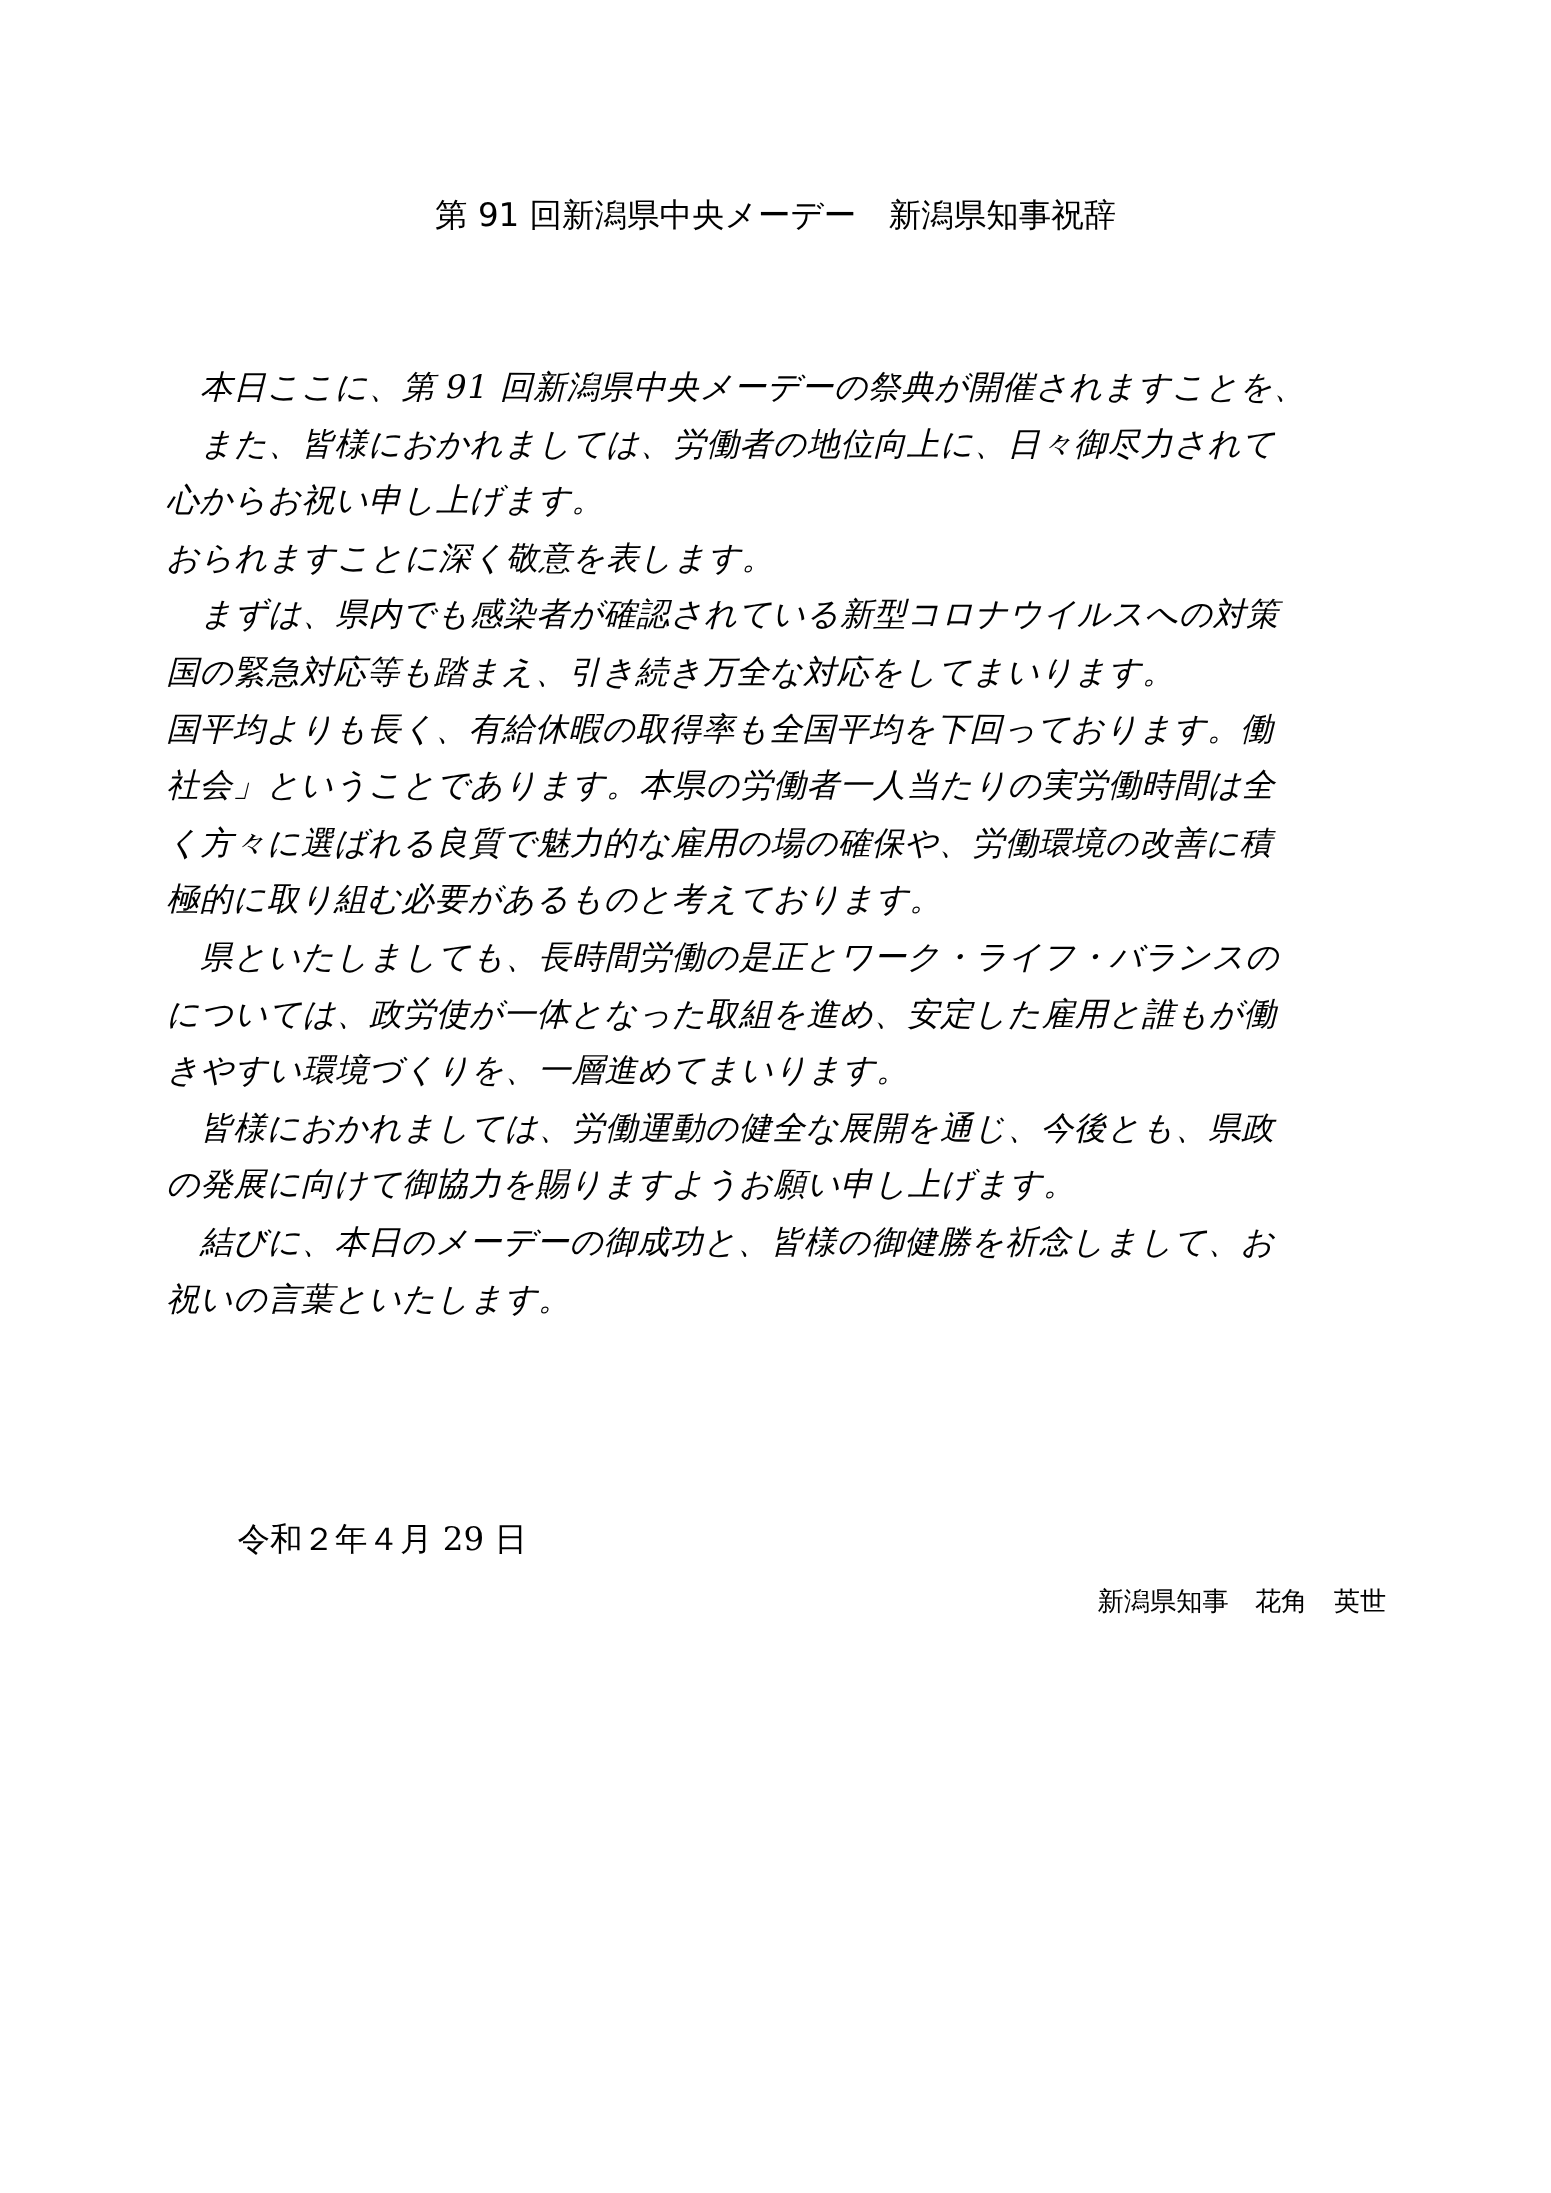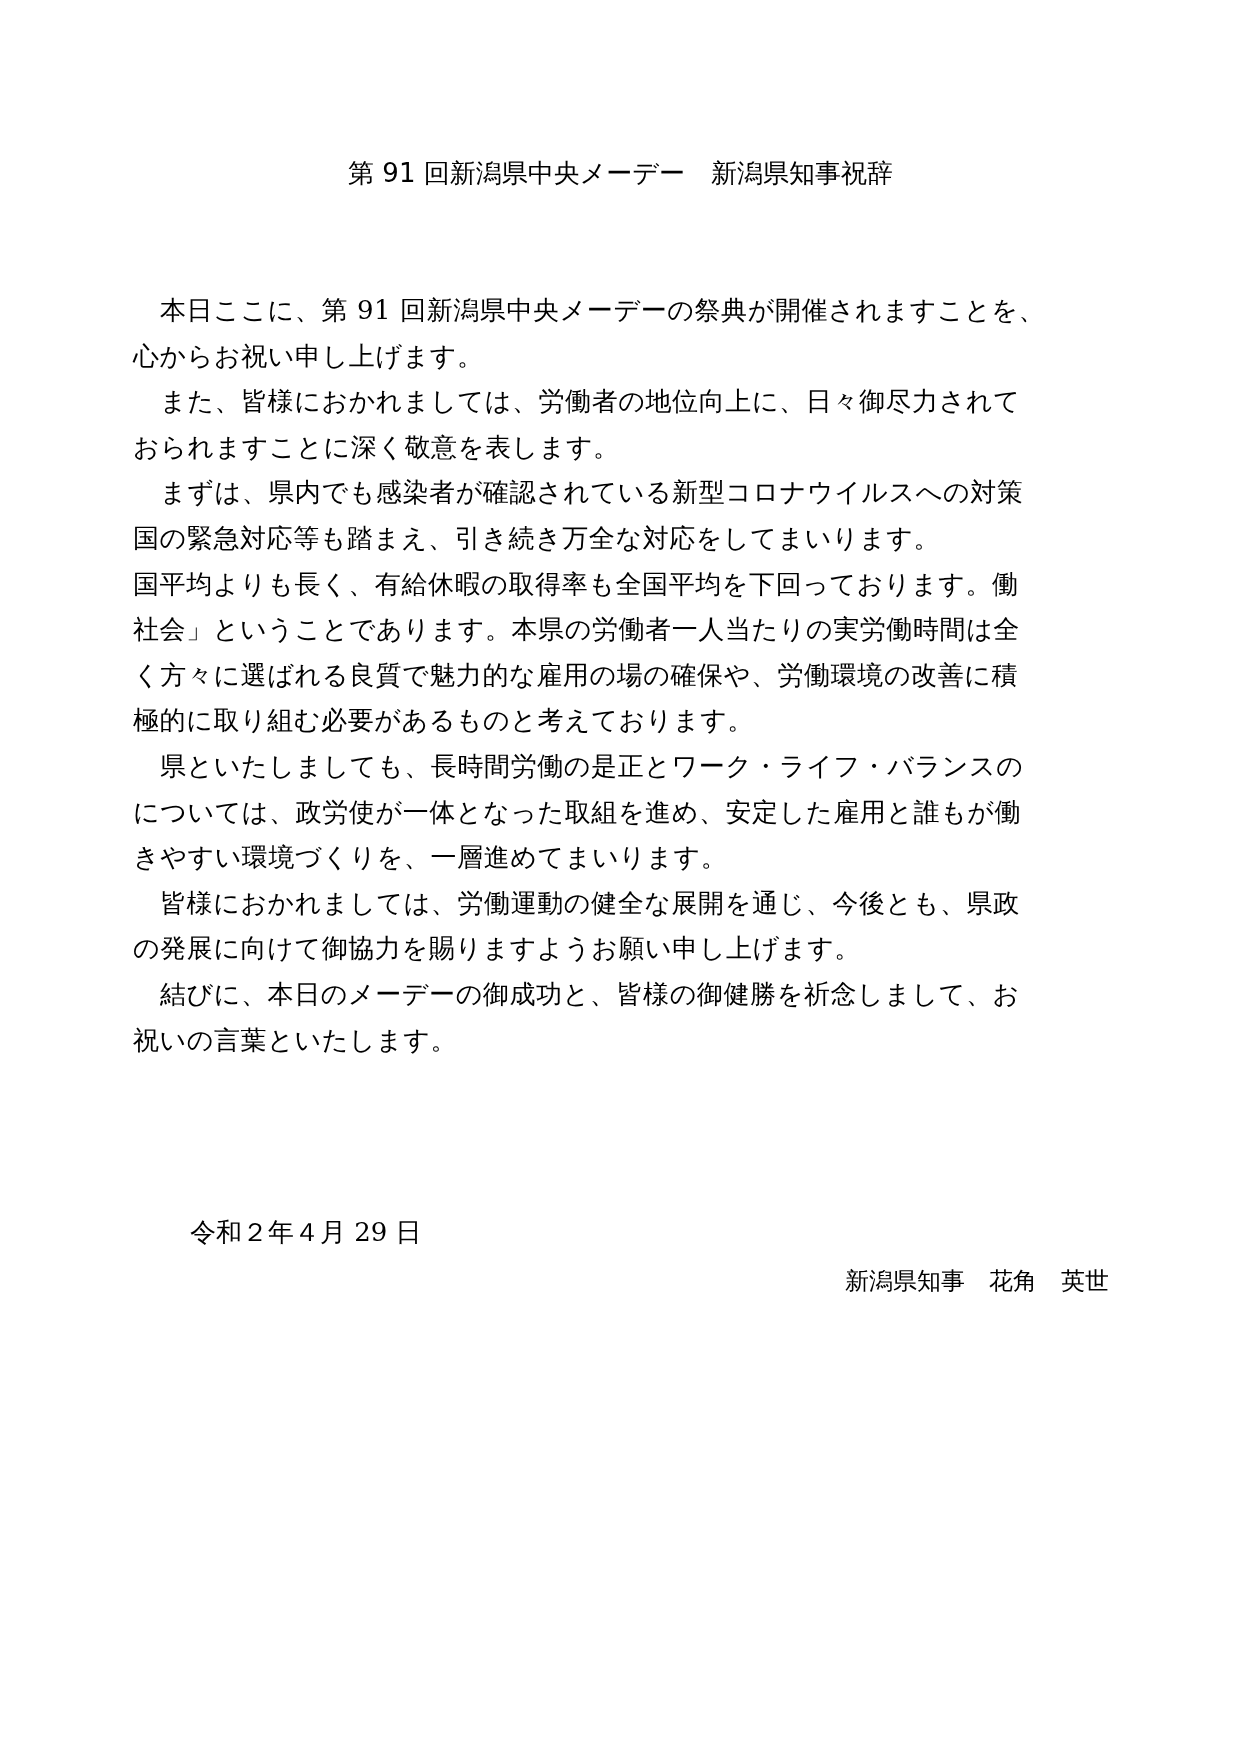--- a/index.html
+++ b/index.html
@@ -41,56 +41,57 @@
       left: 133px;
       width: 980px;
       font-size: 26px;
       line-height: 45.6px;
       letter-spacing: 0.6px;
     }
     .body-text .line {
       display: block;
       white-space: pre;
       height: 45.6px;
+      font-style: italic;
     }
     .body-text .line.indent {
       padding-left: 27px;
     }
     .date {
       position: absolute;
       top: 1215px;
       left: 190px;
       font-size: 26px;
       line-height: 34px;
       white-space: pre;
       text-align: right;
     }
     .signature {
       position: absolute;
       top: 1264px;
       right: 132px;
-      font-size: 24px;
+      font-size: 21px;
       line-height: 34px;
       white-space: pre;
       text-align: left;
     }
   </style>
 </head>
 <body>
 
 <div class="page">
 
   <div class="title">第 91 回新潟県中央メーデー　新潟県知事祝辞</div>
 
   <div class="body-text">
 
     <span class="line indent">本日ここに、第 91 回新潟県中央メーデーの祭典が開催されますことを、</span>
+    <span class="line indent">また、皆様におかれましては、労働者の地位向上に、日々御尽力されて</span>
+
     <span class="line">心からお祝い申し上げます。</span>
-
-    <span class="line indent">また、皆様におかれましては、労働者の地位向上に、日々御尽力されて</span>
     <span class="line">おられますことに深く敬意を表します。</span>
 
     <span class="line indent">まずは、県内でも感染者が確認されている新型コロナウイルスへの対策</span>
     <span class="line">国の緊急対応等も踏まえ、引き続き万全な対応をしてまいります。</span>
 
     <span class="line">国平均よりも長く、有給休暇の取得率も全国平均を下回っております。働</span>
     <span class="line">社会」ということであります。本県の労働者一人当たりの実労働時間は全</span>
     <span class="line">く方々に選ばれる良質で魅力的な雇用の場の確保や、労働環境の改善に積</span>
     <span class="line">極的に取り組む必要があるものと考えております。</span>
 

